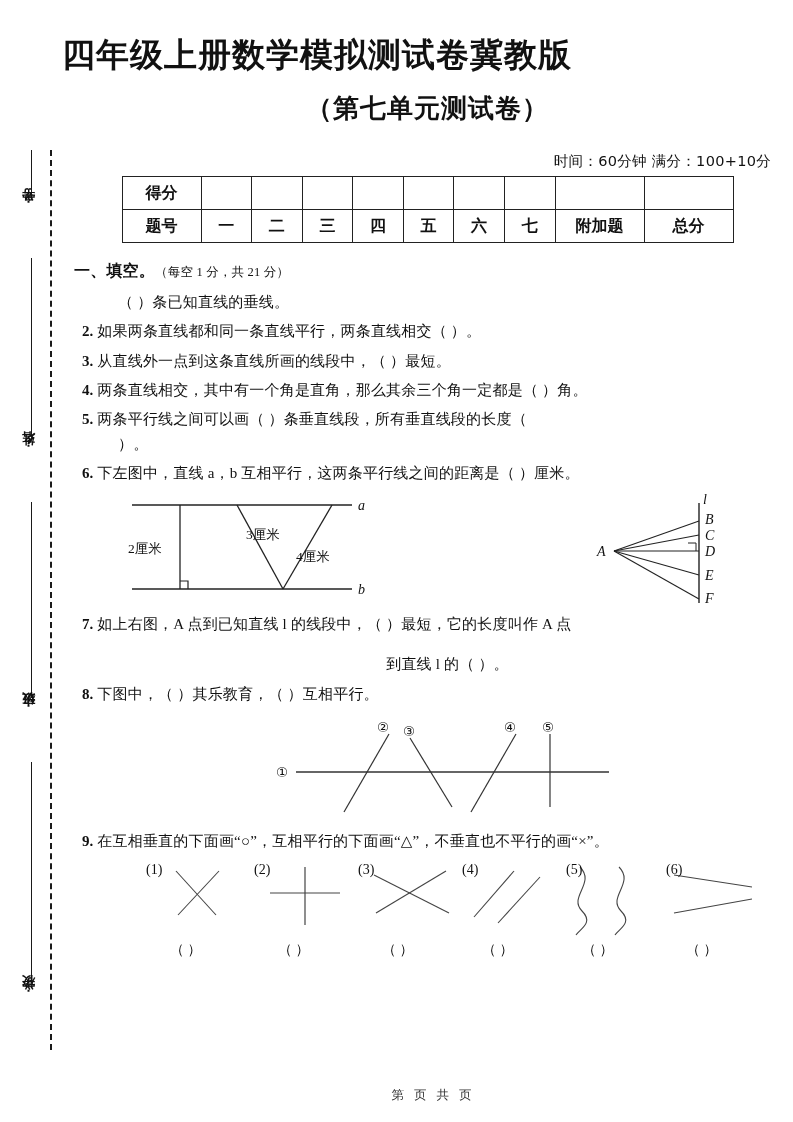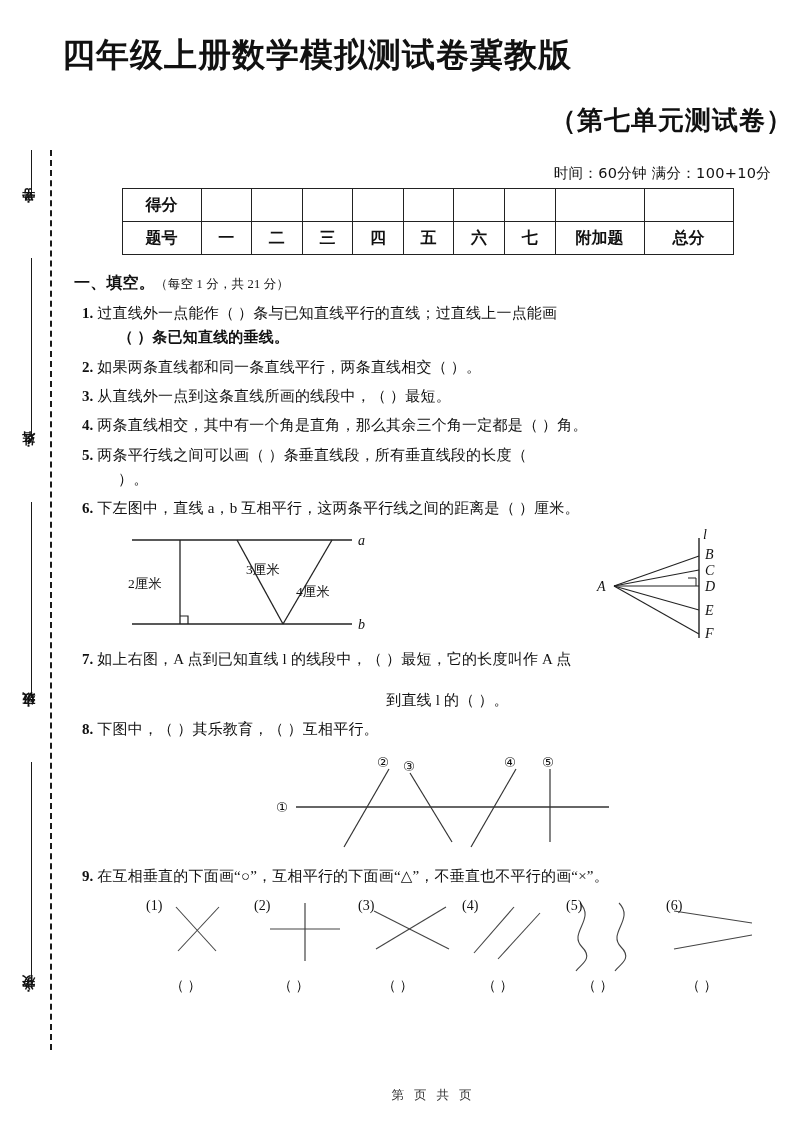--- a/index.html
+++ b/index.html
@@ -59,25 +59,25 @@
   .title-main {
     text-align: left;
     font-size: 33px;
     font-weight: 700;
     letter-spacing: 1px;
     margin-top: 34px;
     font-family: "DejaVu Sans", "Liberation Sans", sans-serif;
     line-height: 1.25;
   }
   .title-sub {
-    text-align: right;
+    text-align: center;
     font-size: 26px;
     font-weight: 700;
     letter-spacing: 1px;
-    margin-top: 28px;
+    margin-top: 16px;
     font-family: "DejaVu Sans", "Liberation Sans", sans-serif;
   }
 
   .exam-meta {
     margin-top: 26px;
     padding-right: 22px;
     text-align: right;
     font-size: 14.5px;
     font-family: "DejaVu Sans", "Liberation Sans", sans-serif;
     letter-spacing: 0.3px;
@@ -268,25 +268,21 @@
     </tbody>
       </table>
   </div>
 
   <div class="content">
 
     <div class="section-head">
       <span>一、填空。</span><span class="pts">（每空 1 分，共 21 分）</span>
     </div>
 
-    <div class="q">
-      <span class="num">1.</span>
-      <span class="blk">过直线外一点能作（      ）条与已知直线平行的直线；过直线上一点能画</span>
-    </div>
-    <div class="q" style="margin-top:0;padding-left:44px;text-indent:0;font-weight:bold;">
+    <div class="q" style="margin-top:6px;padding-left:44px;text-indent:0;">
       <span class="blk">（      ）条已知直线的垂线。</span>
     </div>
 
     <div class="q">
       <span class="num">2.</span>
       <span class="blk">如果两条直线都和同一条直线平行，两条直线相交（                ）。</span>
     </div>
 
     <div class="q">
       <span class="num">3.</span>

